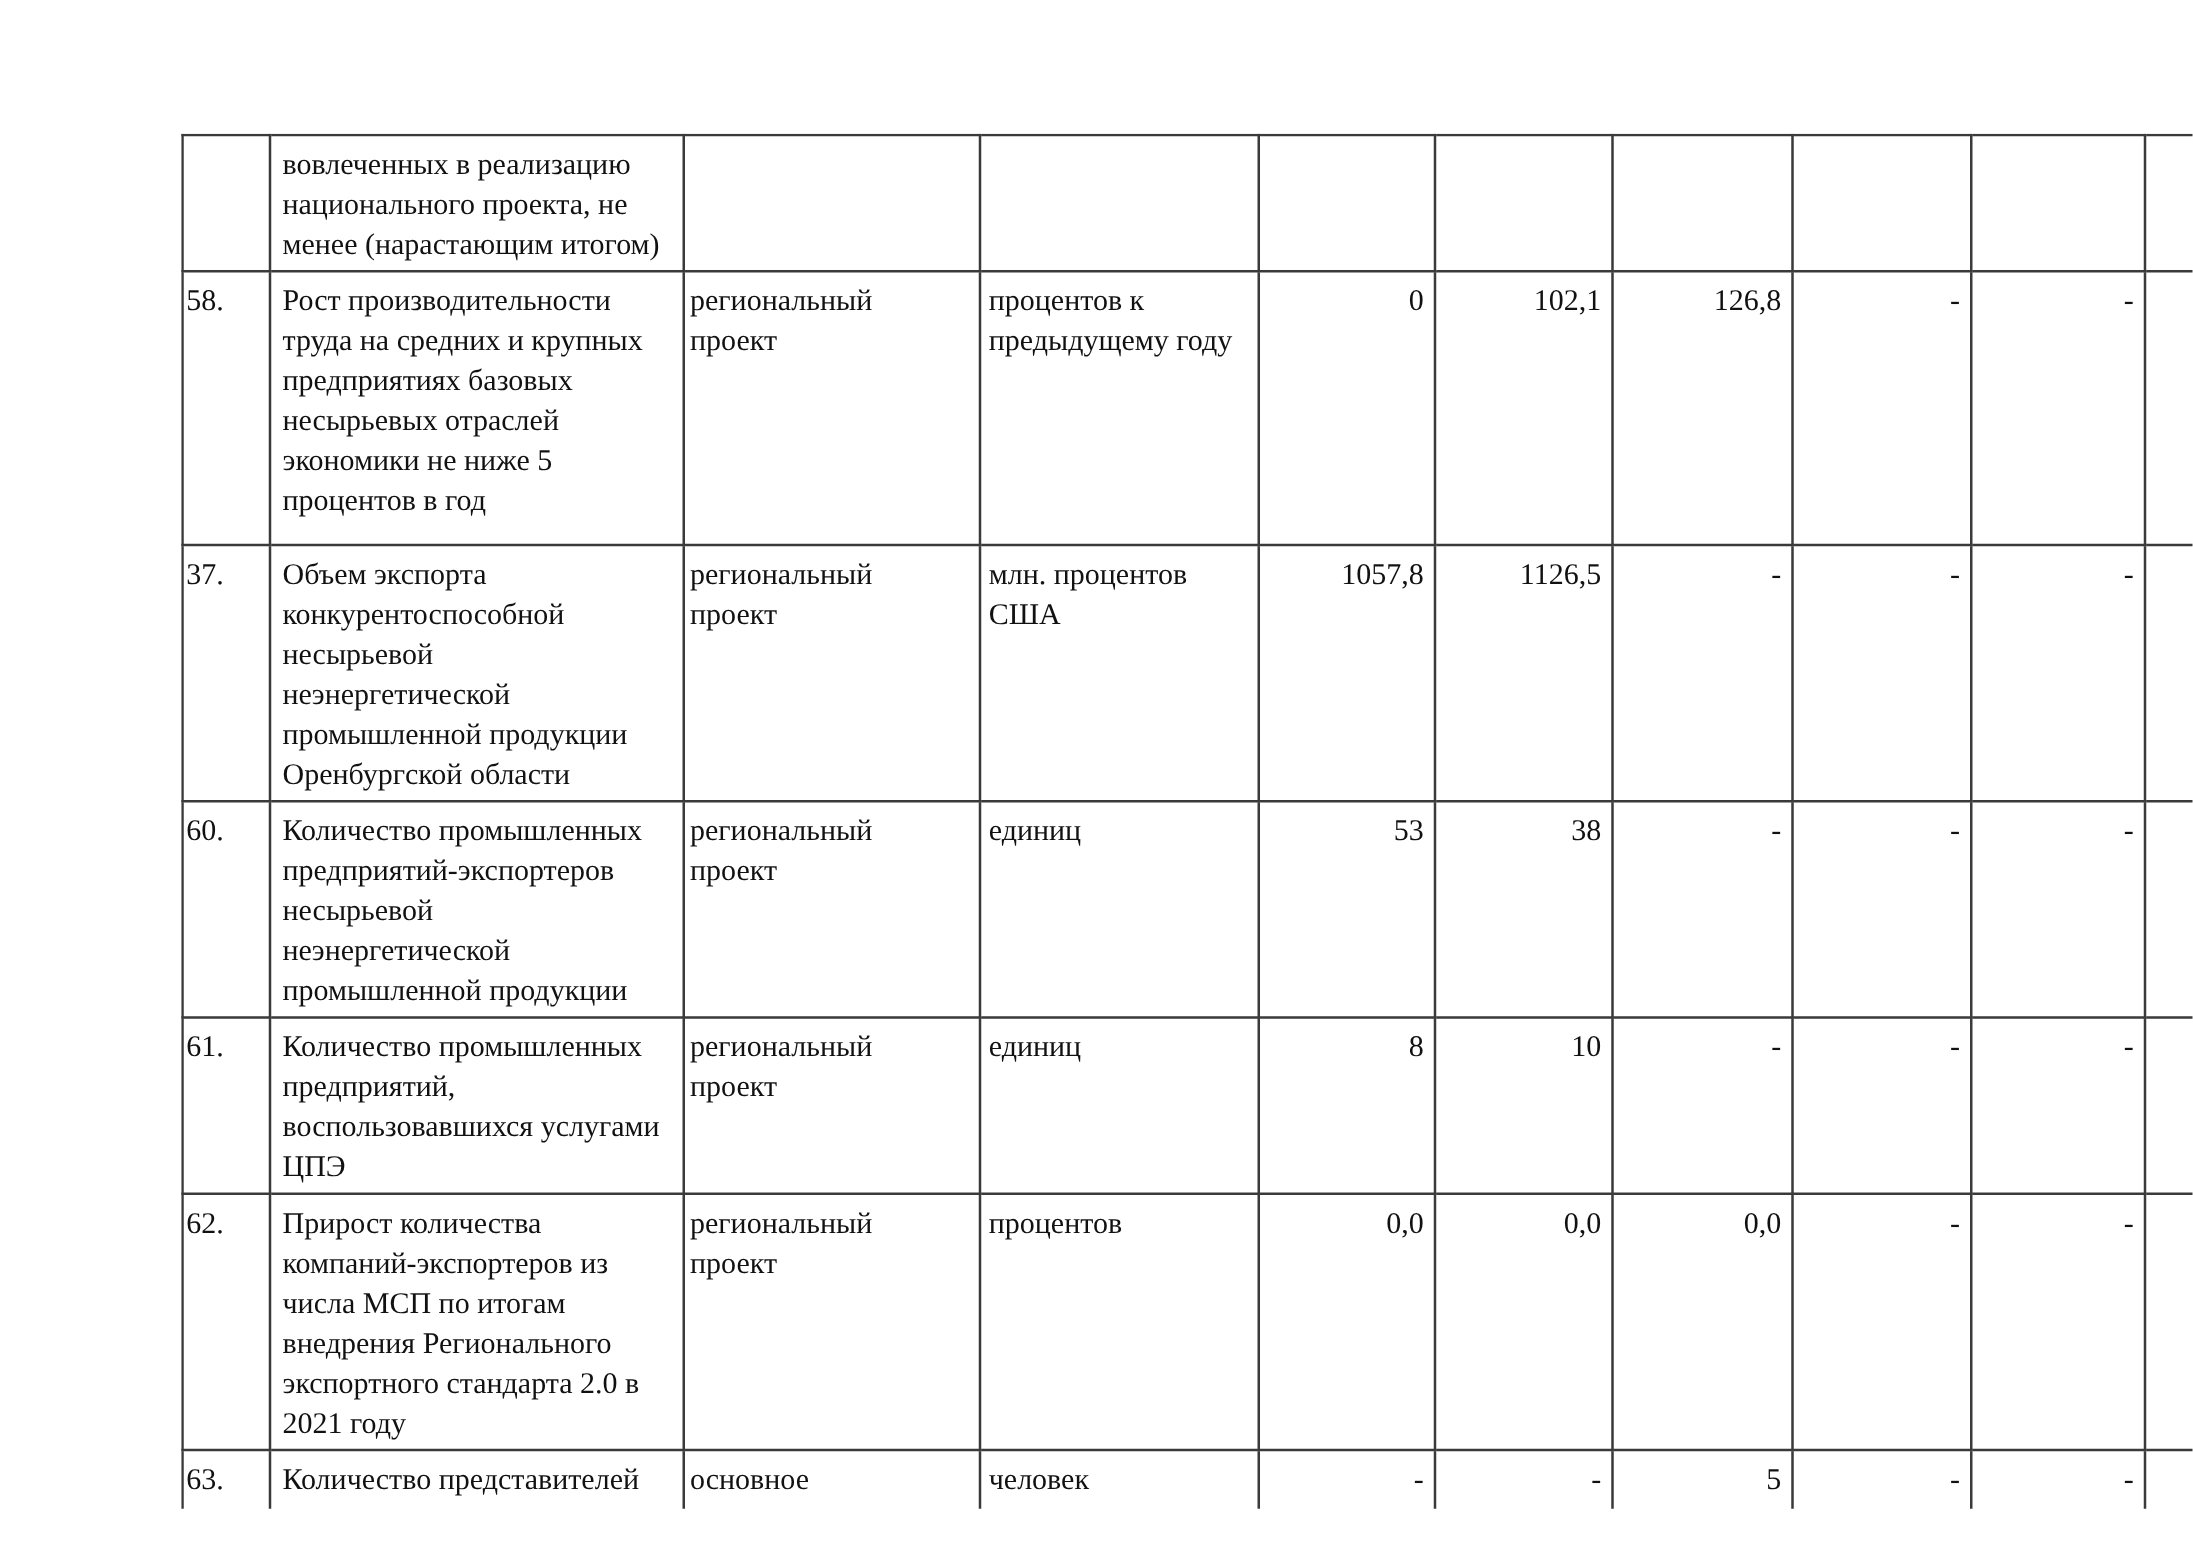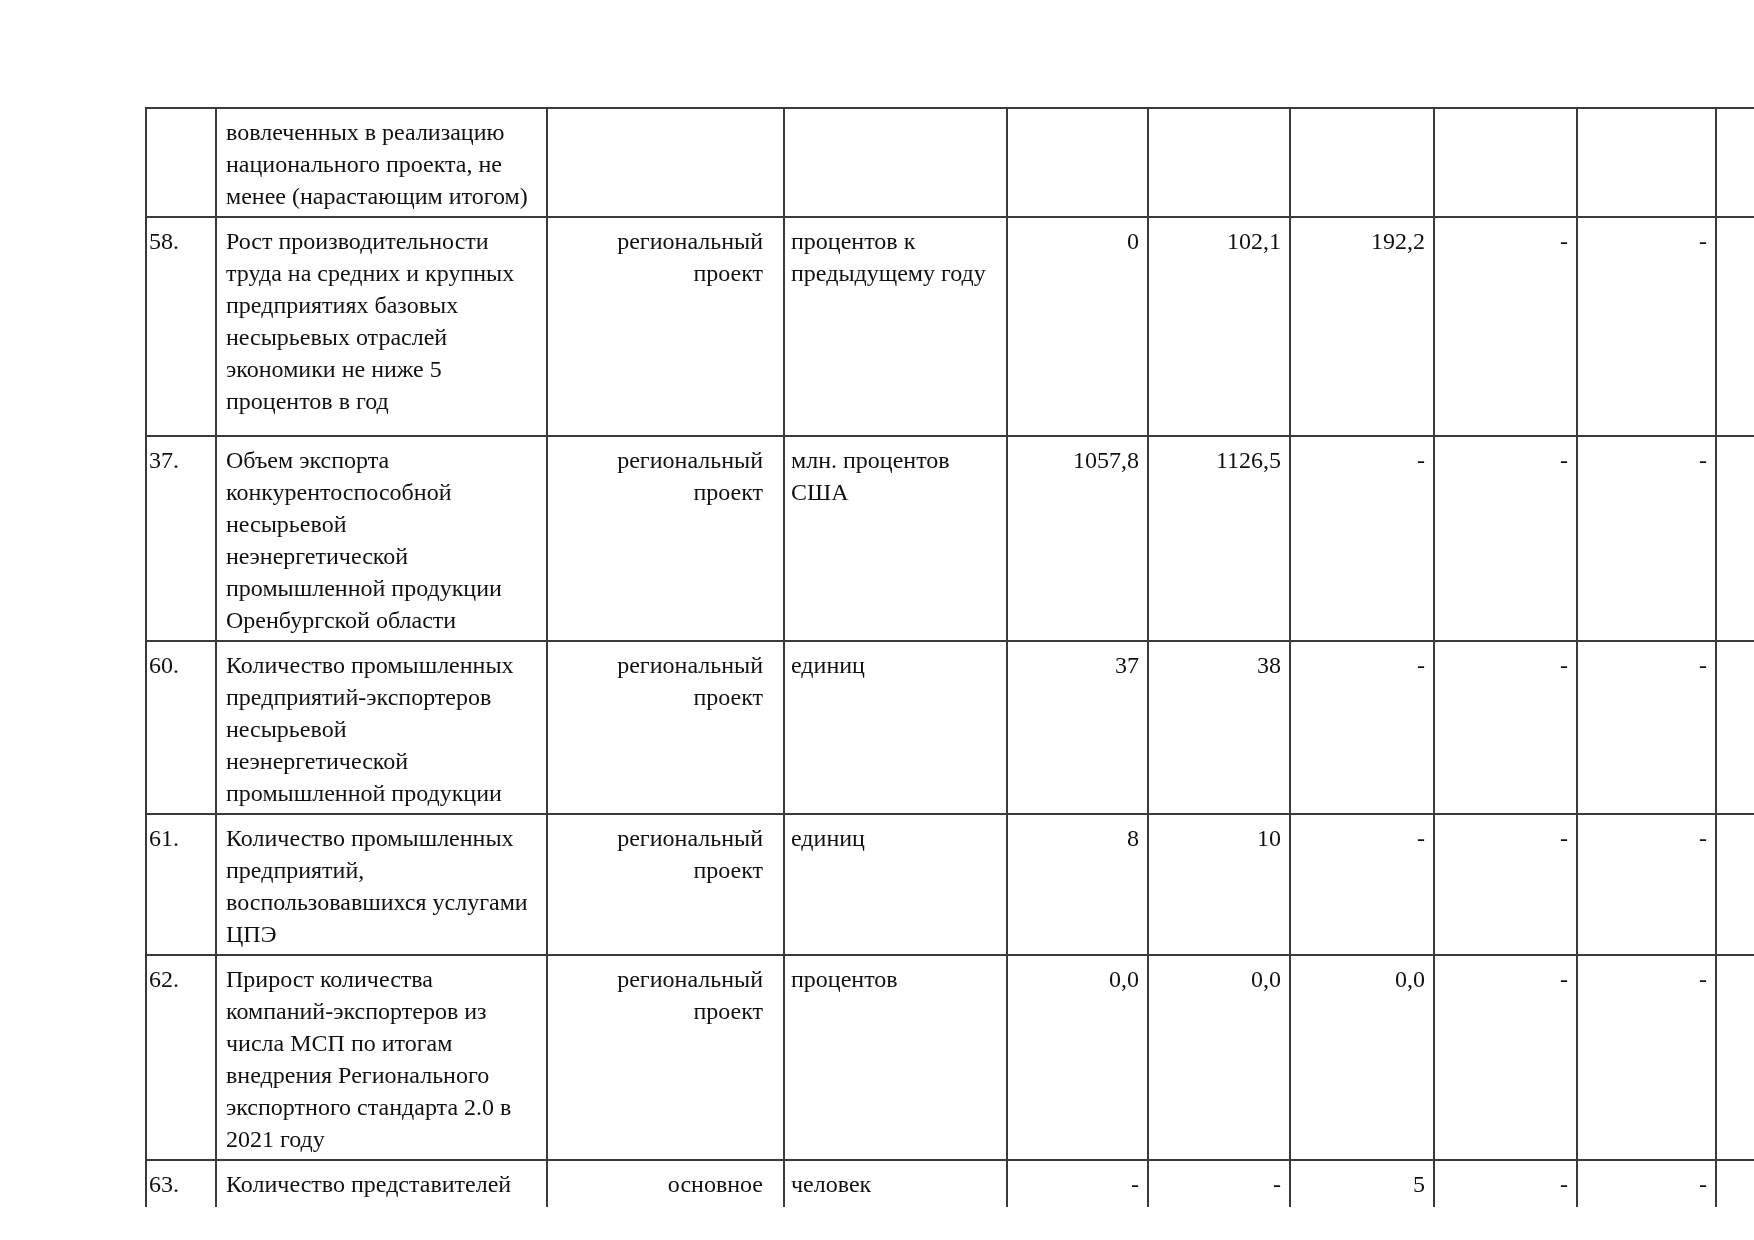--- a/index.html
+++ b/index.html
@@ -29,21 +29,21 @@
   table.grid td {
     border: 2px solid #3a3a3a;
     vertical-align: top;
     font-size: 24px;
     line-height: 32px;
     overflow: hidden;
     background: #ffffff;
   }
   td.c-num  { text-align: left; padding: 7px 2px 0 2px; }
   td.c-name { white-space: pre-line; text-align: left; padding: 7px 3px 4px 9px; }
-  td.c-type { white-space: pre-line; text-align: right; padding: 7px 20px 0 4px; }
+  td.c-type { white-space: pre-line; text-align: left; padding: 7px 20px 0 4px; }
   td.c-unit { white-space: pre-line; text-align: left; padding: 7px 6px 0 6px; }
   td.c-val  { text-align: right; padding: 7px 8px 0 2px; font-variant-numeric: lining-nums; }
 </style>
 </head>
 <body>
 
 <div class="page">
   <div class="tablewrap">
     <table class="grid">
       <colgroup>
@@ -80,21 +80,21 @@
 предприятиях базовых
 несырьевых отраслей
 экономики не ниже 5
 процентов в год</td>
             <td class="c-type">региональный
 проект</td>
             <td class="c-unit">процентов к
 предыдущему году</td>
             <td class="c-val">0</td>
             <td class="c-val">102,1</td>
-            <td class="c-val">192,2</td>
+            <td class="c-val">126,8</td>
             <td class="c-val">-</td>
             <td class="c-val">-</td>
             <td class="c-val"></td>
           </tr>
           <tr style="height: 192px;">
             <td class="c-num">37.</td>
             <td class="c-name">Объем экспорта
 конкурентоспособной
 несырьевой
 неэнергетической
@@ -114,21 +114,21 @@
           <tr style="height: 166px;">
             <td class="c-num">60.</td>
             <td class="c-name">Количество промышленных
 предприятий-экспортеров
 несырьевой
 неэнергетической
 промышленной продукции</td>
             <td class="c-type">региональный
 проект</td>
             <td class="c-unit">единиц</td>
-            <td class="c-val">37</td>
+            <td class="c-val">53</td>
             <td class="c-val">38</td>
             <td class="c-val">-</td>
             <td class="c-val">-</td>
             <td class="c-val">-</td>
             <td class="c-val"></td>
           </tr>
           <tr style="height: 133px;">
             <td class="c-num">61.</td>
             <td class="c-name">Количество промышленных
 предприятий,

